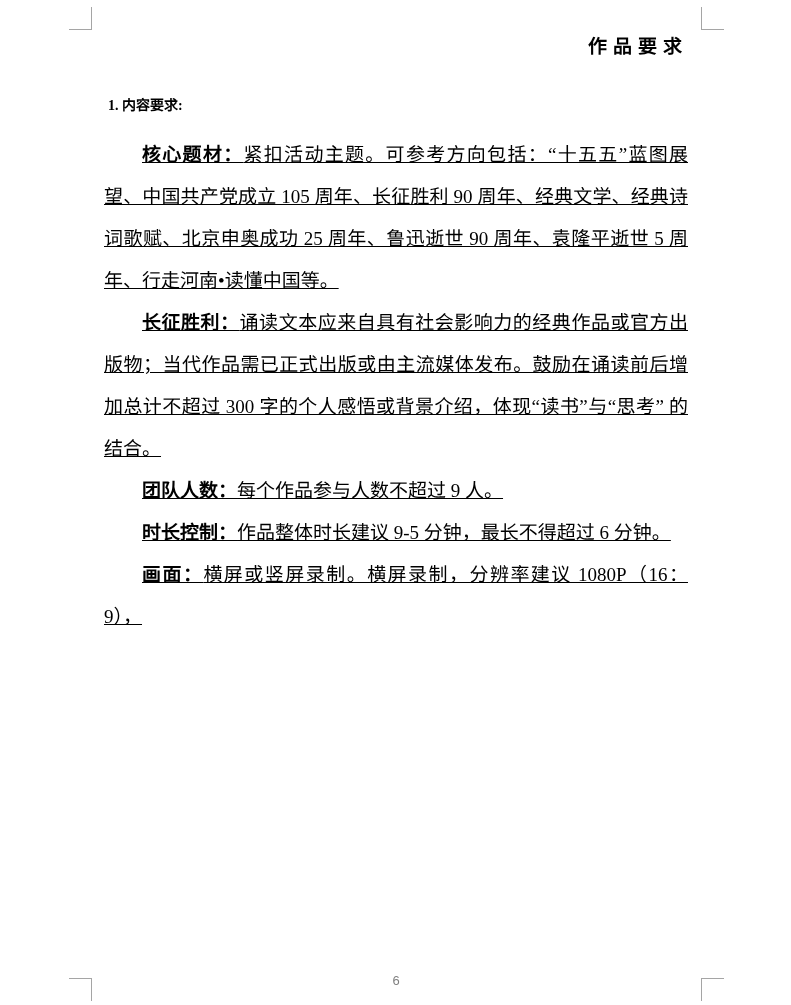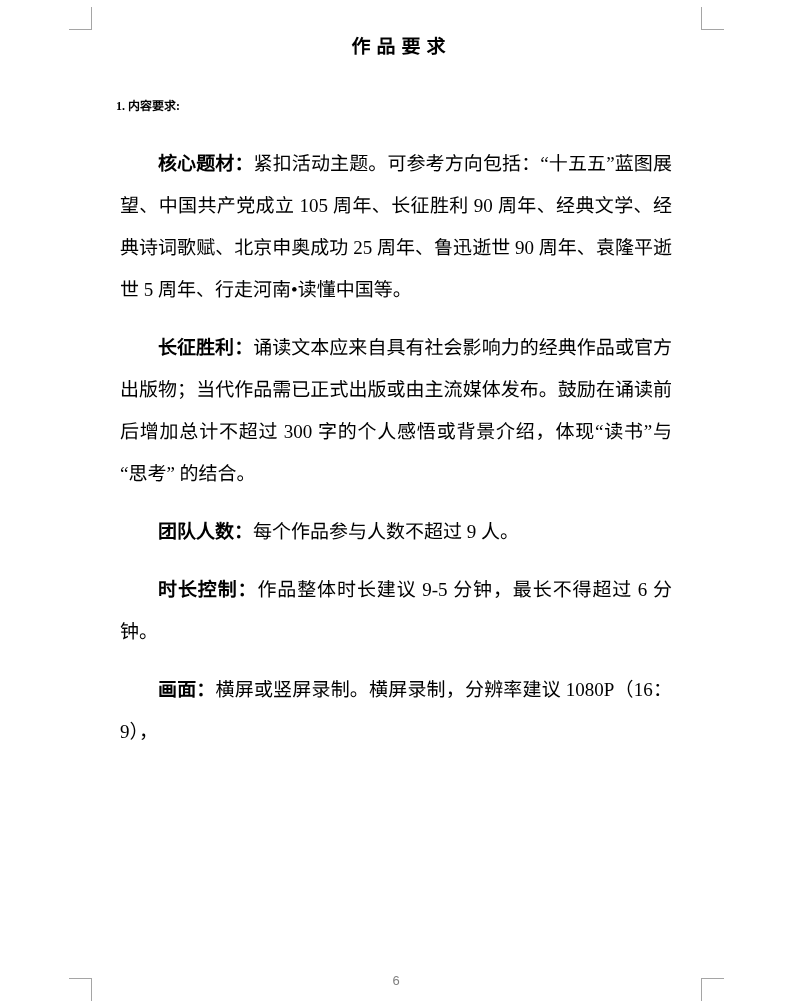--- a/index.html
+++ b/index.html
@@ -36,33 +36,34 @@
     font-size: 19px;
     line-height: 42px;
     text-align: justify;
   }
   .doc-title {
     margin: 0 0 17px 11px;
     font-size: 19px;
     font-weight: bold;
     letter-spacing: 6px;
     line-height: 42px;
-    text-align: center;
+    text-align: right;
   }
   .sec-heading {
-    margin: 12px;
-    font-size: 12px;
+    margin: 4px;
+    font-size: 14px;
     font-weight: bold;
     line-height: 42px;
     text-align: left;
   }
   .sec-heading.first { margin-bottom: 7px; }
   .para {
-    margin: 16px;
+    margin: 0;
     text-indent: 38px;
+    text-decoration: underline;
   }
   .para .label { font-weight: bold; }
   .page-number {
     position: absolute;
     left: 104px;
     top: 971px;
     width: 584px;
     text-align: center;
     font-size: 13px;
     line-height: 20px;

